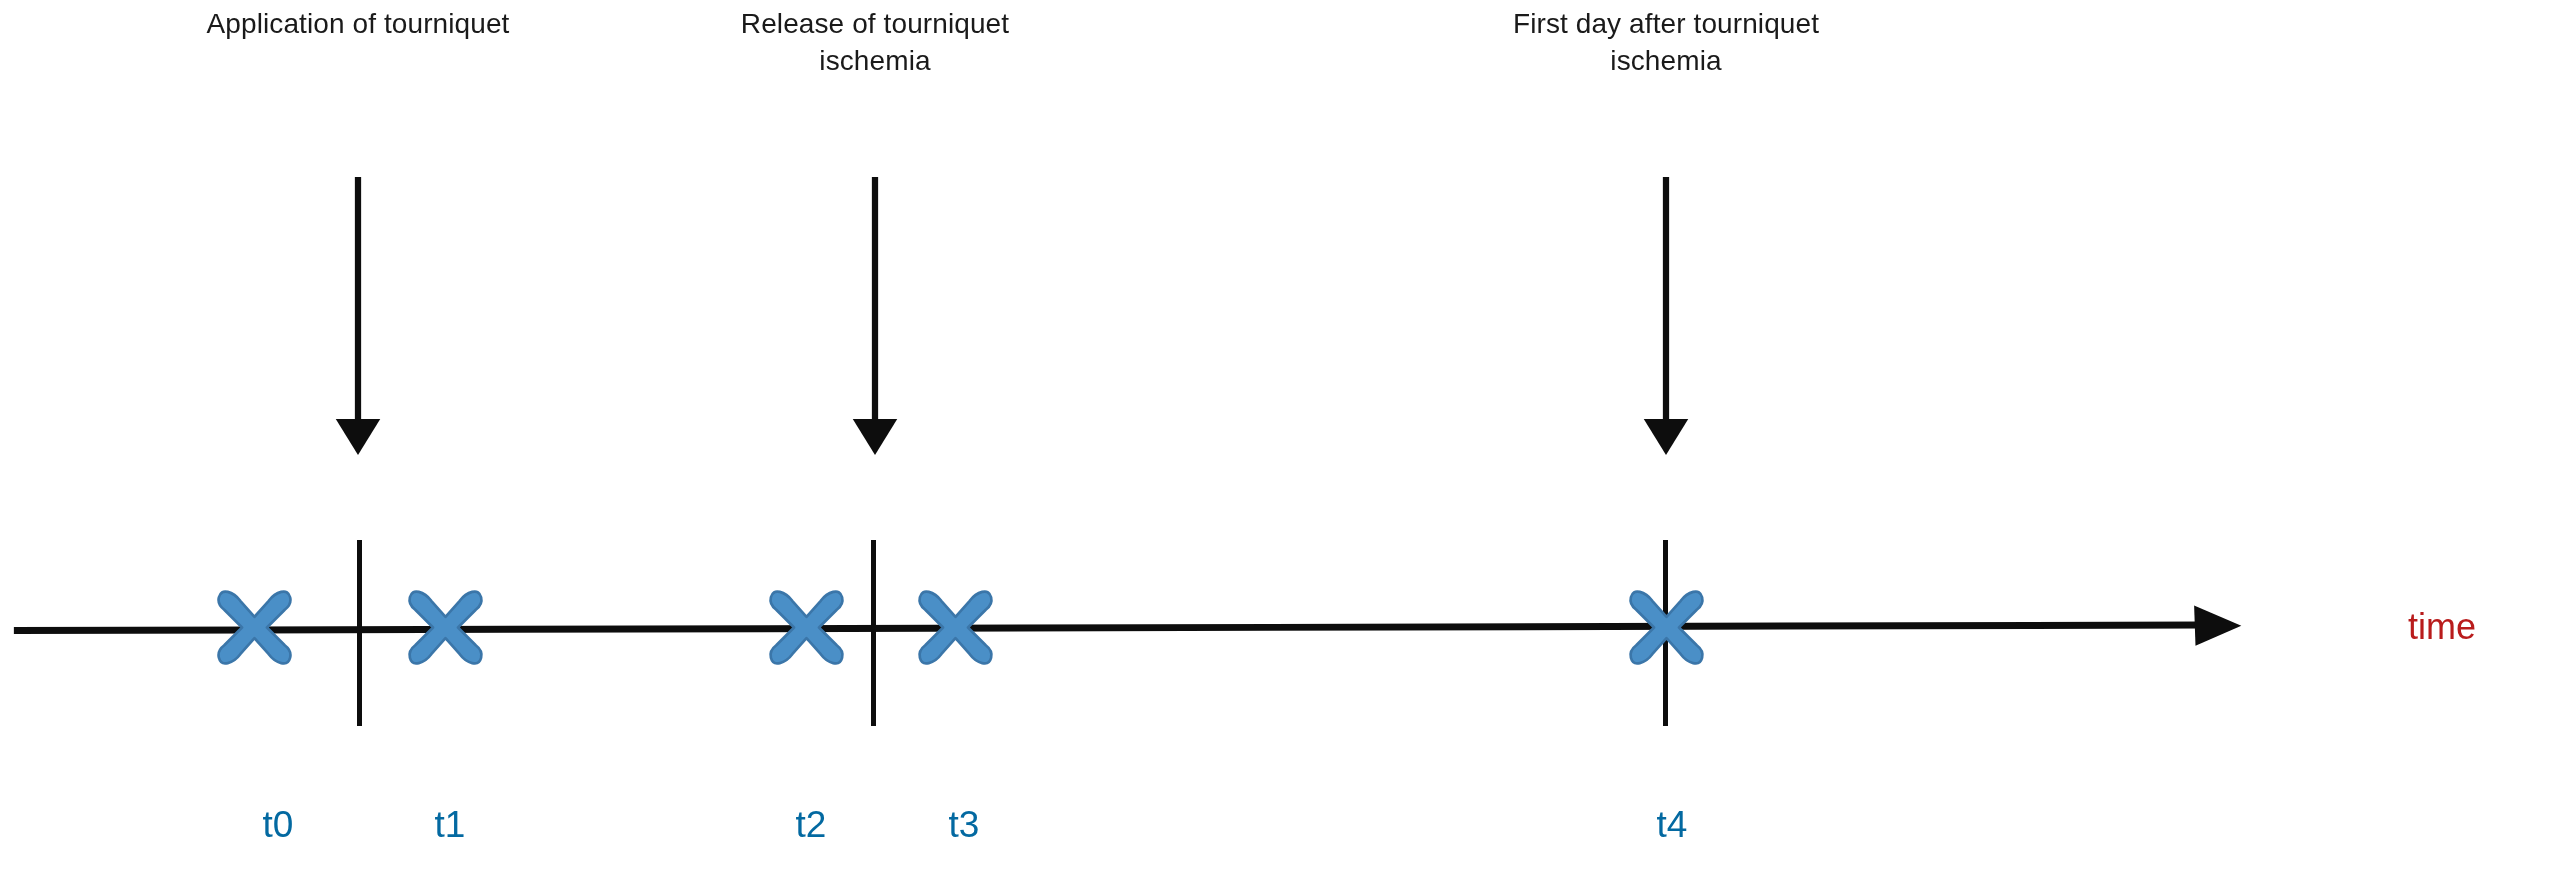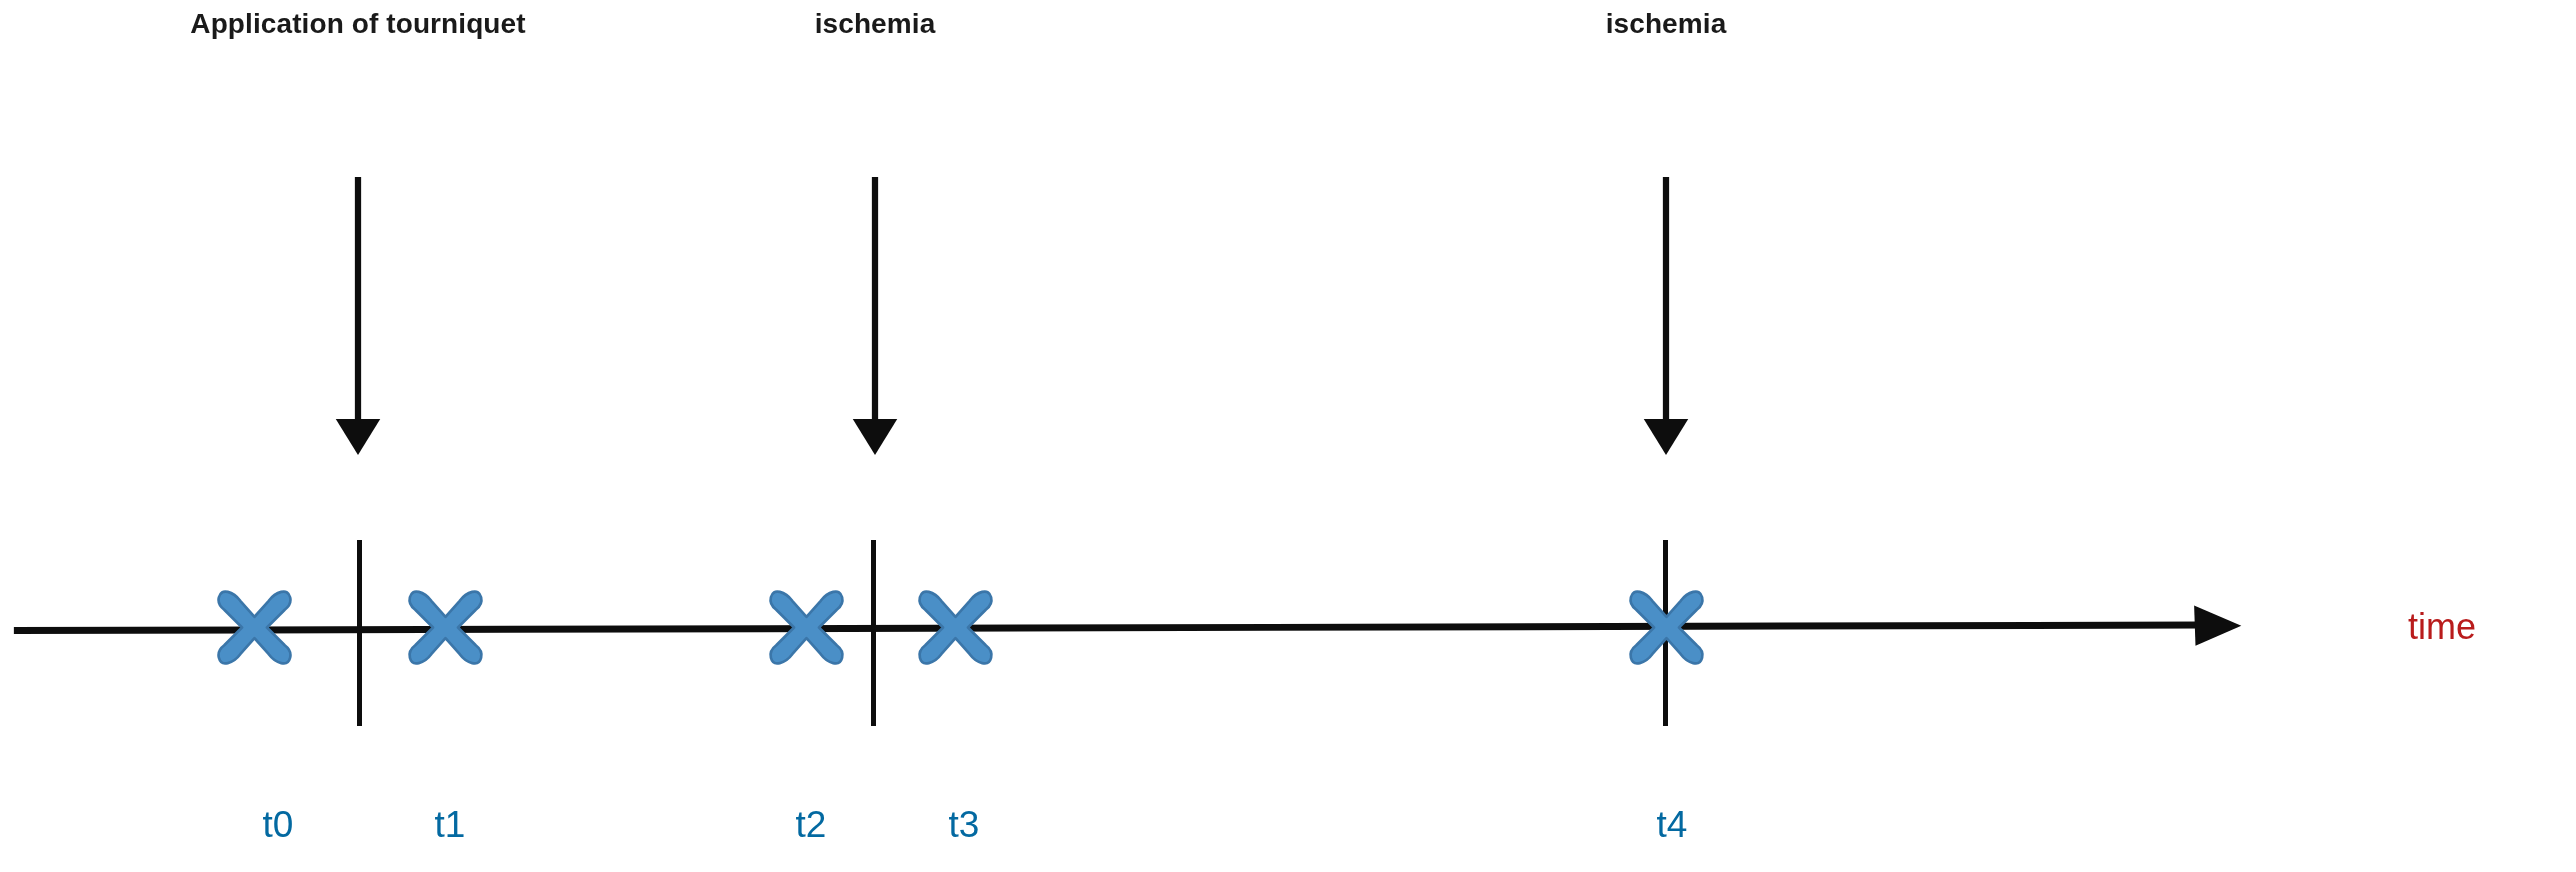--- a/index.html
+++ b/index.html
@@ -19,21 +19,21 @@
   }
   .annot-label {
     position: absolute;
     text-align: center;
     color: #1a1a1a;
     font-family: "Liberation Sans", sans-serif;
     font-size: 28px;
     line-height: 1.32;
     letter-spacing: 0.1px;
     white-space: nowrap;
-    font-weight: 700;
+    font-weight: 400;
   }
   .annot-label .ln {
     display: block;
   }
   .down-arrow {
     position: absolute;
   }
   .tick-line {
     position: absolute;
     background: #0d0d0d;
@@ -69,23 +69,25 @@
 </style>
 </head>
 <body>
 
 <div id="stage">
 
   <div class="annot-label" id="annot-0" style="top: 5.6px; left: 358px; width: auto; text-align: center; transform: translateX(-50%);">
     <span class="ln">Application of tourniquet</span>
   </div>
   <div class="annot-label" id="annot-1" style="top: 5.6px; left: 875px; width: auto; text-align: center; transform: translateX(-50%);">
+    <span class="ln">Release of tourniquet</span>
     <span class="ln">ischemia</span>
   </div>
   <div class="annot-label" id="annot-2" style="top: 5.6px; left: 1666px; width: auto; text-align: center; transform: translateX(-50%);">
+    <span class="ln">First day after tourniquet</span>
     <span class="ln">ischemia</span>
   </div>
 
   <svg class="down-arrow" id="arrow-0" width="56" height="292" viewBox="0 0 80 420" style="left: 330px; top: 177px;">
     <line x1="40" y1="0" x2="40" y2="352" stroke="#0d0d0d" stroke-width="9"></line>
     <path d="M 40 400 L 8 348 L 72 348 Z" fill="#0d0d0d"></path>
   </svg>
   <svg class="down-arrow" id="arrow-1" width="56" height="292" viewBox="0 0 80 420" style="left: 847px; top: 177px;">
     <line x1="40" y1="0" x2="40" y2="352" stroke="#0d0d0d" stroke-width="9"></line>
     <path d="M 40 400 L 8 348 L 72 348 Z" fill="#0d0d0d"></path>

